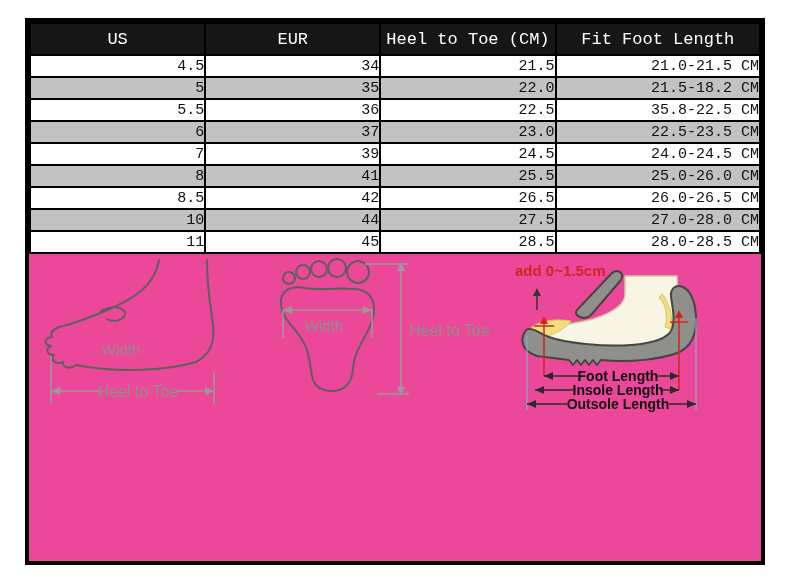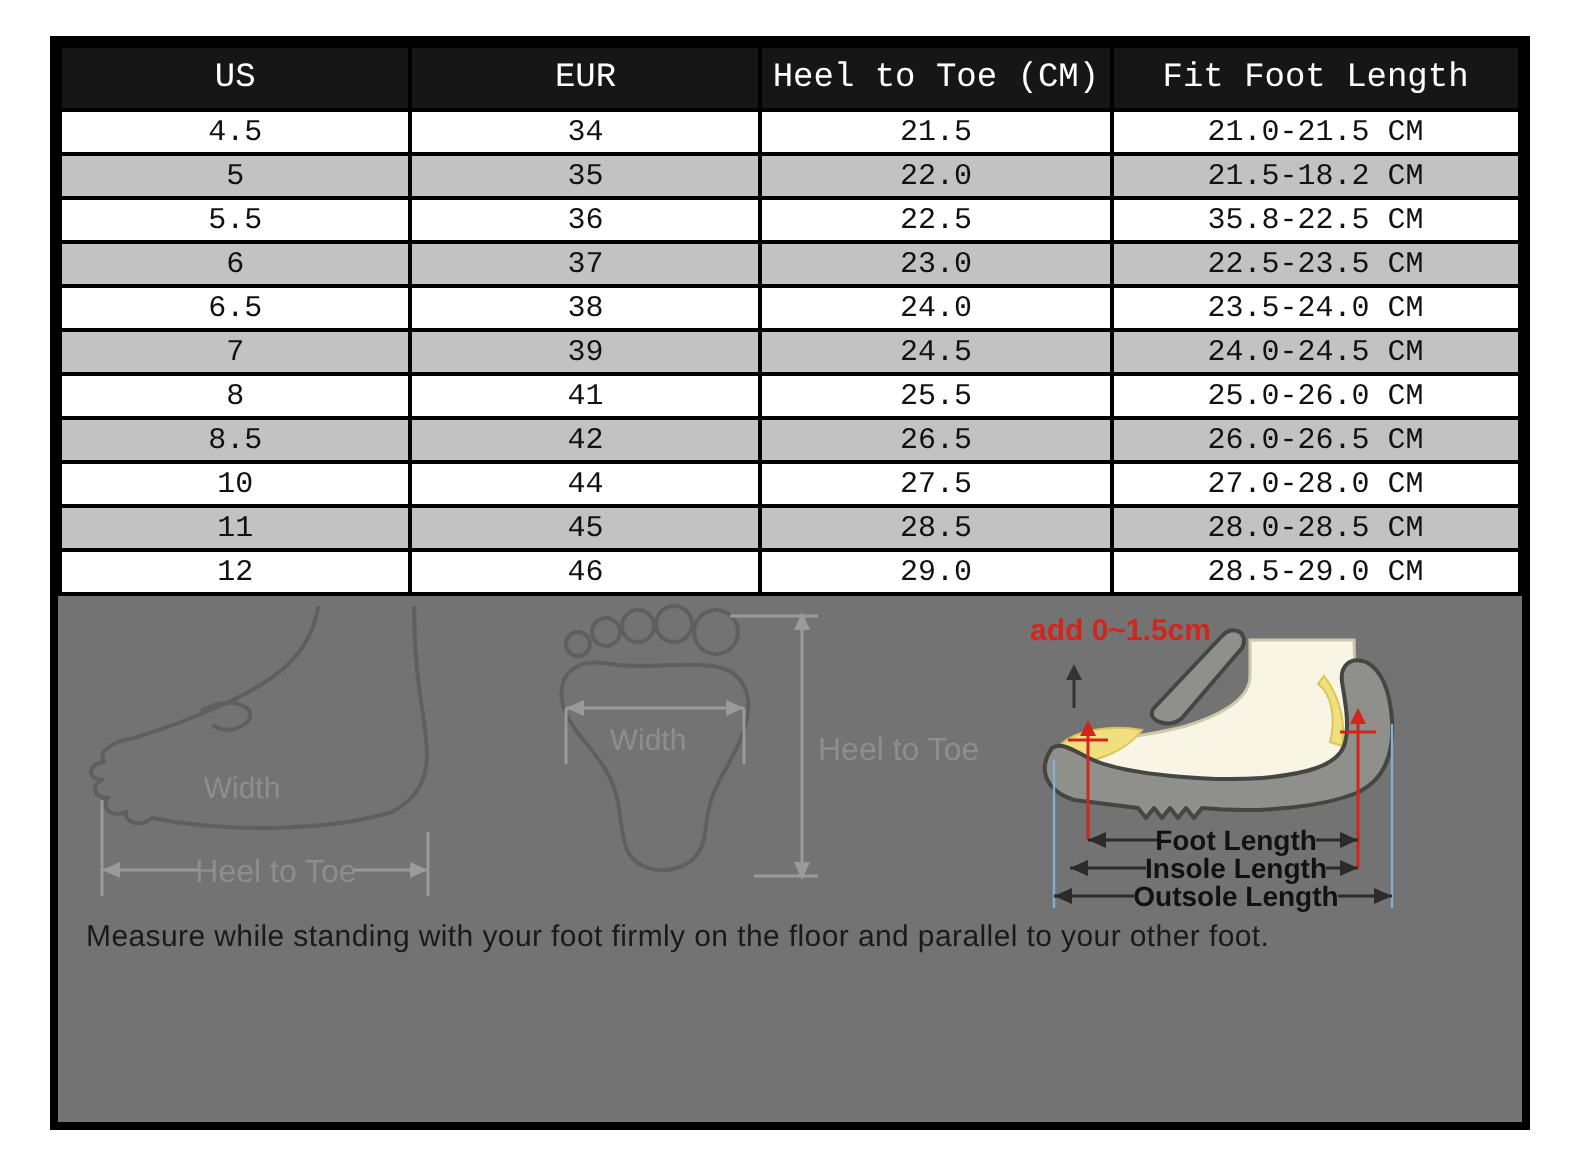--- a/index.html
+++ b/index.html
@@ -1,29 +1,29 @@
 <!DOCTYPE html>
 <html style="--header-bg: #161616; --header-text: #ffffff; --row-alt: #c2c2c2; --border: #000000; --accent-red: #d2251c; --measure-gray: #8e8e8e;"><head>
 <meta charset="utf-8">
 <style>
   html,body{margin:0;padding:0;background:#fff;}
   body{width:790px;height:586px;position:relative;font-family:"Liberation Sans",sans-serif;}
   .frame{
     position:absolute;left:25px;top:18px;width:740px;height:547px;
-    border:4px solid var(--border,#000);box-sizing:border-box;background:#737373;overflow:hidden;
+    border:4px solid var(--border,#000);box-sizing:border-box;background:#ec4899;overflow:hidden;
   }
   table.size-chart{width:100%;border-collapse:collapse;table-layout:fixed;}
   table.size-chart th{
     background:var(--header-bg,#161616);color:var(--header-text,#fff);
     font-family:"Liberation Mono",monospace;font-weight:normal;font-size:17px;
     height:28px;border:2px solid var(--border,#000);text-align:center;
   }
   table.size-chart td{
     font-family:"Liberation Mono",monospace;font-size:15px;color:#111;
-    height:20px;padding:0;border:2px solid var(--border,#000);text-align:center;background:#fff;
+    height:20px;padding:0;border:2px solid var(--border,#000);text-align:right;background:#fff;
   }
   table.size-chart tbody tr:nth-child(even) td{background:var(--row-alt,#c2c2c2);}
   col.c1{width:24%;} col.c2{width:24%;} col.c3{width:24%;} col.c4{width:28%;}
   .diagrams{
     display:flex;justify-content:space-between;align-items:flex-start;
     padding:4px 6px 0 12px;height:158px;
   }
   .svg-gray-label{font-family:"Liberation Sans",sans-serif;fill:var(--measure-gray,#8e8e8e);}
   .svg-black-label{font-family:"Liberation Sans",sans-serif;fill:#111;font-weight:bold;}
   .svg-red-label{font-family:"Liberation Sans",sans-serif;fill:var(--accent-red,#d2251c);font-weight:bold;}
@@ -70,26 +70,20 @@
           <td>22.5</td>
           <td>35.8-22.5 CM</td>
         </tr>
         <tr>
           <td>6</td>
           <td>37</td>
           <td>23.0</td>
           <td>22.5-23.5 CM</td>
         </tr>
         <tr>
-          <td>6.5</td>
-          <td>38</td>
-          <td>24.0</td>
-          <td>23.5-24.0 CM</td>
-        </tr>
-        <tr>
           <td>7</td>
           <td>39</td>
           <td>24.5</td>
           <td>24.0-24.5 CM</td>
         </tr>
         <tr>
           <td>8</td>
           <td>41</td>
           <td>25.5</td>
           <td>25.0-26.0 CM</td>
@@ -104,26 +98,20 @@
           <td>10</td>
           <td>44</td>
           <td>27.5</td>
           <td>27.0-28.0 CM</td>
         </tr>
         <tr>
           <td>11</td>
           <td>45</td>
           <td>28.5</td>
           <td>28.0-28.5 CM</td>
-        </tr>
-        <tr>
-          <td>12</td>
-          <td>46</td>
-          <td>29.0</td>
-          <td>28.5-29.0 CM</td>
         </tr>
       </tbody>
   </table>
 
   <div class="diagrams">
 
     <svg width="212" height="152" viewBox="0 0 212 152">
       <g stroke="#5f5f5f" stroke-width="2" fill="none" stroke-linecap="round">
         <path d="M118,2 C114,26 96,40 62,54 C50,59 36,64 26,67"></path>
         <path d="M60,53 C70,48 80,48 84,54 C86,60 74,66 66,61"></path>
@@ -210,14 +198,13 @@
         <polygon points="14,146 23,142 23,150"></polygon>
           <polygon points="183,146 174,142 174,150"></polygon>
       </g>
       <text x="2" y="18" text-anchor="start" font-size="15" class="svg-red-label">add 0~1.5cm</text>
       <text x="105" y="123" text-anchor="middle" font-size="14" class="svg-black-label">Foot Length</text>
       <text x="105" y="137" text-anchor="middle" font-size="14" class="svg-black-label">Insole Length</text>
       <text x="105" y="151" text-anchor="middle" font-size="14" class="svg-black-label">Outsole Length</text>
     </svg>
   </div>
 
-  <p class="footer-note">Measure while standing with your foot firmly on the floor and parallel to your other foot.</p>
 </div>
 
 </body></html>

